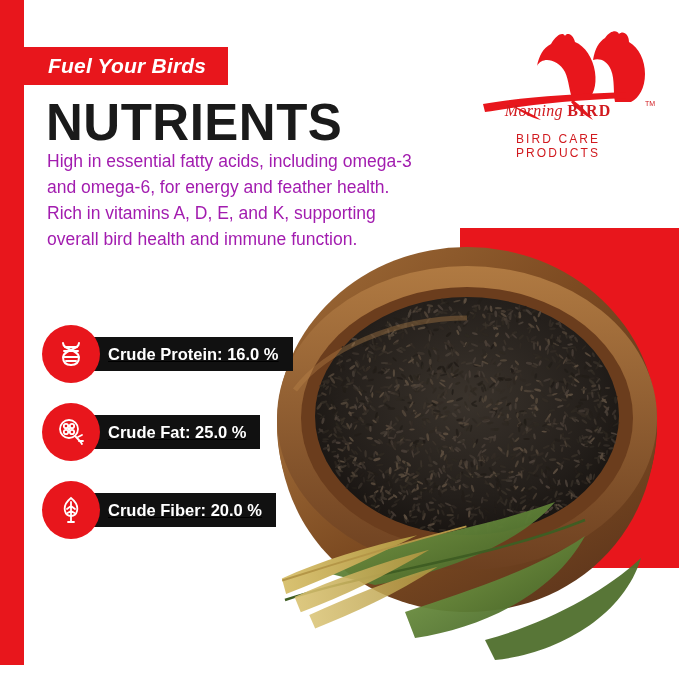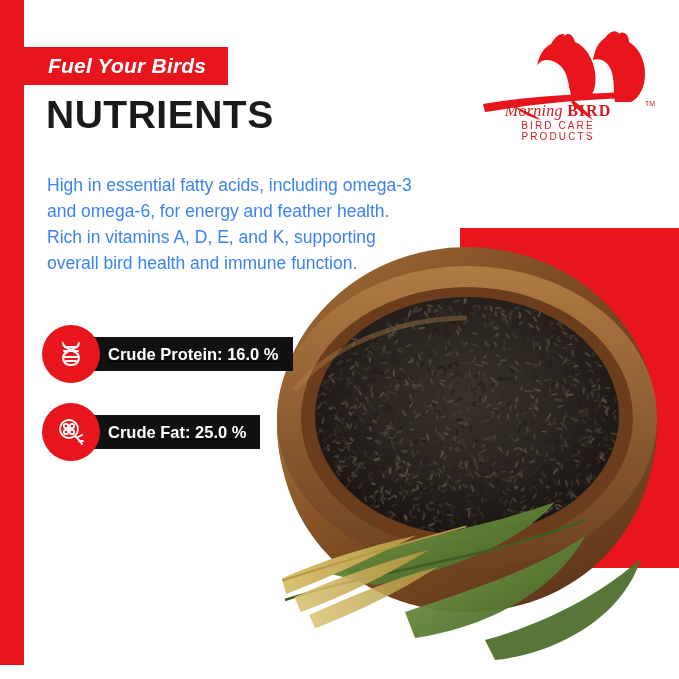--- a/index.html
+++ b/index.html
@@ -48,34 +48,34 @@
     font-size: 21px;
     font-weight: bold;
     font-style: italic;
     letter-spacing: 0.2px;
     white-space: nowrap;
   }
 
   .title {
     position: absolute;
     left: 46px; top: 93px;
-    font-size: 39px;
+    font-size: 51px;
     font-weight: bold;
     color: #1a1a1a;
     letter-spacing: 0.5px;
     z-index: 5;
   }
 
   .desc {
     position: absolute;
-    left: 47px; top: 172px;
+    left: 47px; top: 148px;
     width: 375px;
     font-size: 17.5px;
     line-height: 26px;
-    color: #3b82f6;
+    color: #a21caf;
     z-index: 5;
   }
 
   
   .logo {
     position: absolute;
     right: 22px; top: 30px;
     width: 180px; height: 110px;
     z-index: 6;
   }
@@ -87,24 +87,24 @@
   }
   .logo-name {
     font-size: 16px;
     color: #d11a1f;
     font-style: italic;
     font-family: "Liberation Serif", serif;
     letter-spacing: 0.3px;
   }
   .logo-name b { font-style: normal; font-weight: bold; letter-spacing: 1px; }
   .logo-sub {
-    font-size: 10px;
+    font-size: 12px;
     color: #d11a1f;
     letter-spacing: 2.1px;
-    margin-top: 0;
+    margin-top: 12px;
   }
   .logo-tm {
     position:absolute; right: 2px; top: 70px;
     font-size: 7px; color: #d11a1f;
   }
 
   
   .nutrients {
     position: absolute;
     left: 42px; top: 325px;
@@ -1765,16 +1765,26 @@
           <circle cx="11" cy="16" r="2.2"></circle>
             <circle cx="17" cy="16" r="2.2"></circle>
           <circle cx="14" cy="13" r="0.8"></circle>
           <path d="M20 20 C24 24 26 26 27 28"></path>
           <path d="M23 21 L27 19 M24 25 L28 25"></path>
         </svg>
       </div>
       <div class="nut-label">Crude Fat: 25.0 %</div>
     </div>
 
+    <div class="nut-row">
+      <div class="nut-badge">
+        <svg width="32" height="32" viewBox="0 0 32 32" fill="none" stroke="#ffffff" stroke-width="1.8" stroke-linecap="round">
+          <path d="M16 4 C11 8 9 13 10 17 C11 21 14 22 16 22 C18 22 21 21 22 17 C23 13 21 8 16 4 Z"></path>
+          <path d="M16 8 V22 M16 12 L12 15 M16 12 L20 15 M16 17 L12.5 19 M16 17 L19.5 19"></path>
+          <path d="M16 22 V28 M13 28 H19"></path>
+        </svg>
+      </div>
+      <div class="nut-label">Crude Fiber: 20.0 %</div>
+    </div>
 
   </div>
 
 </div>
 
 </body></html>

